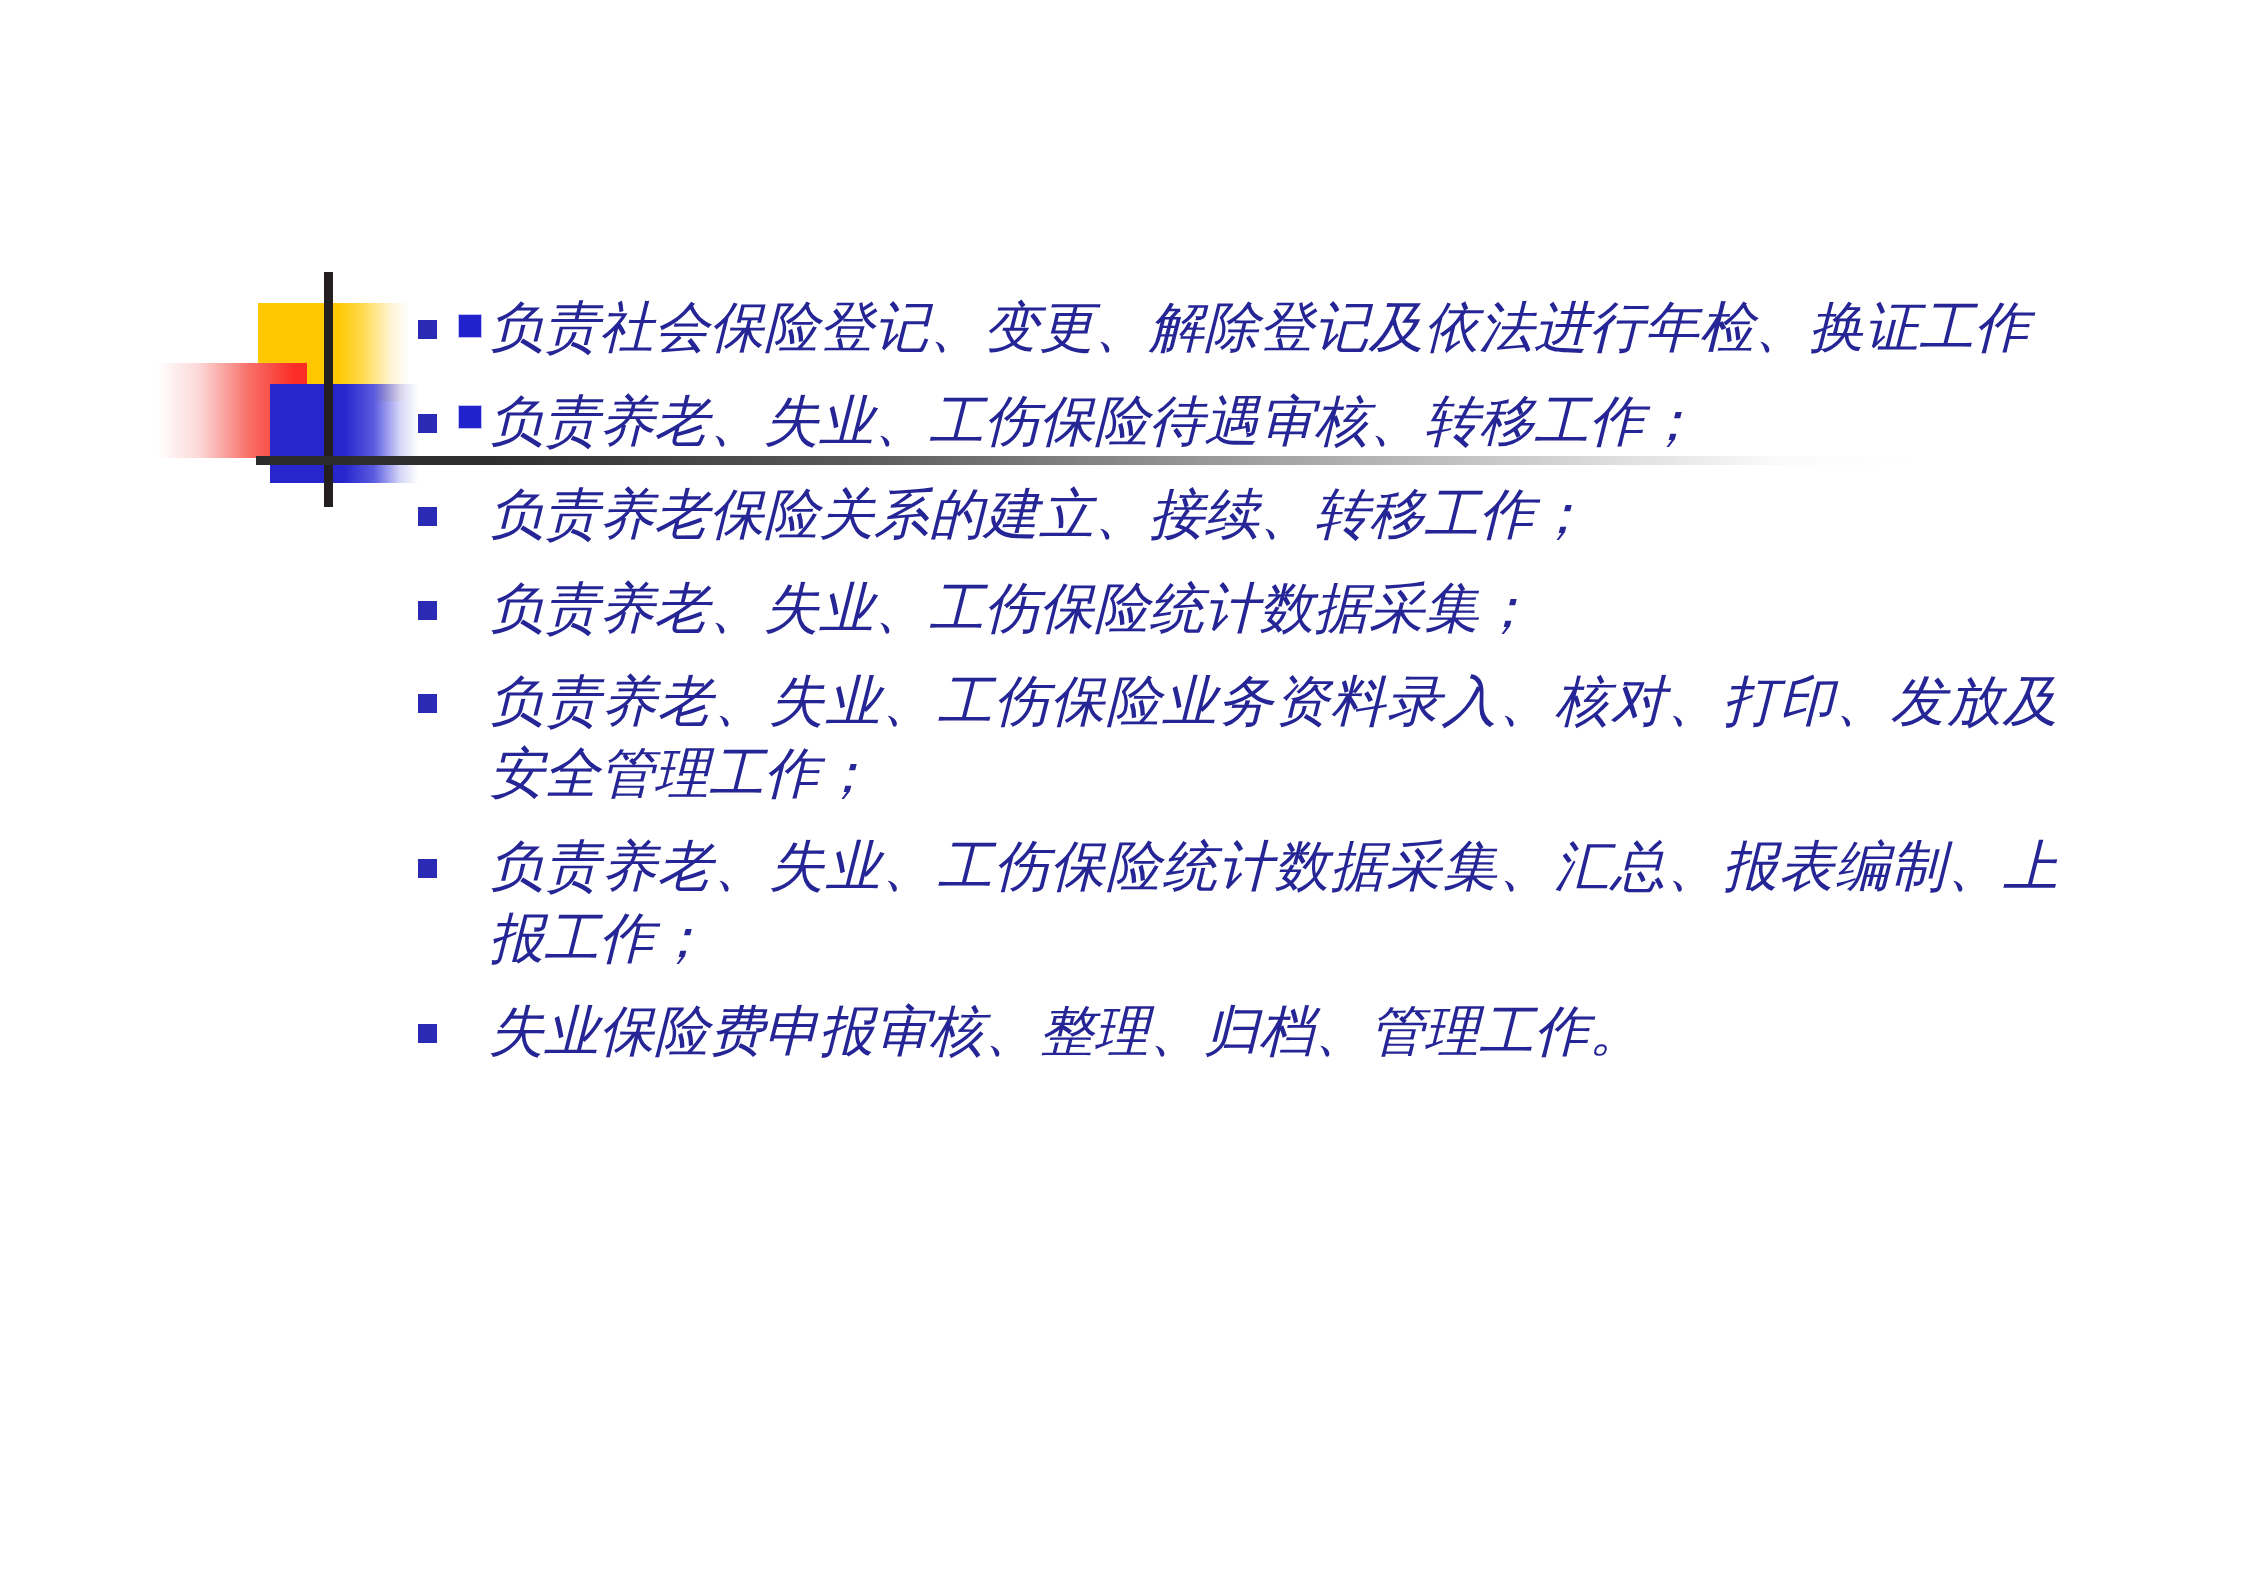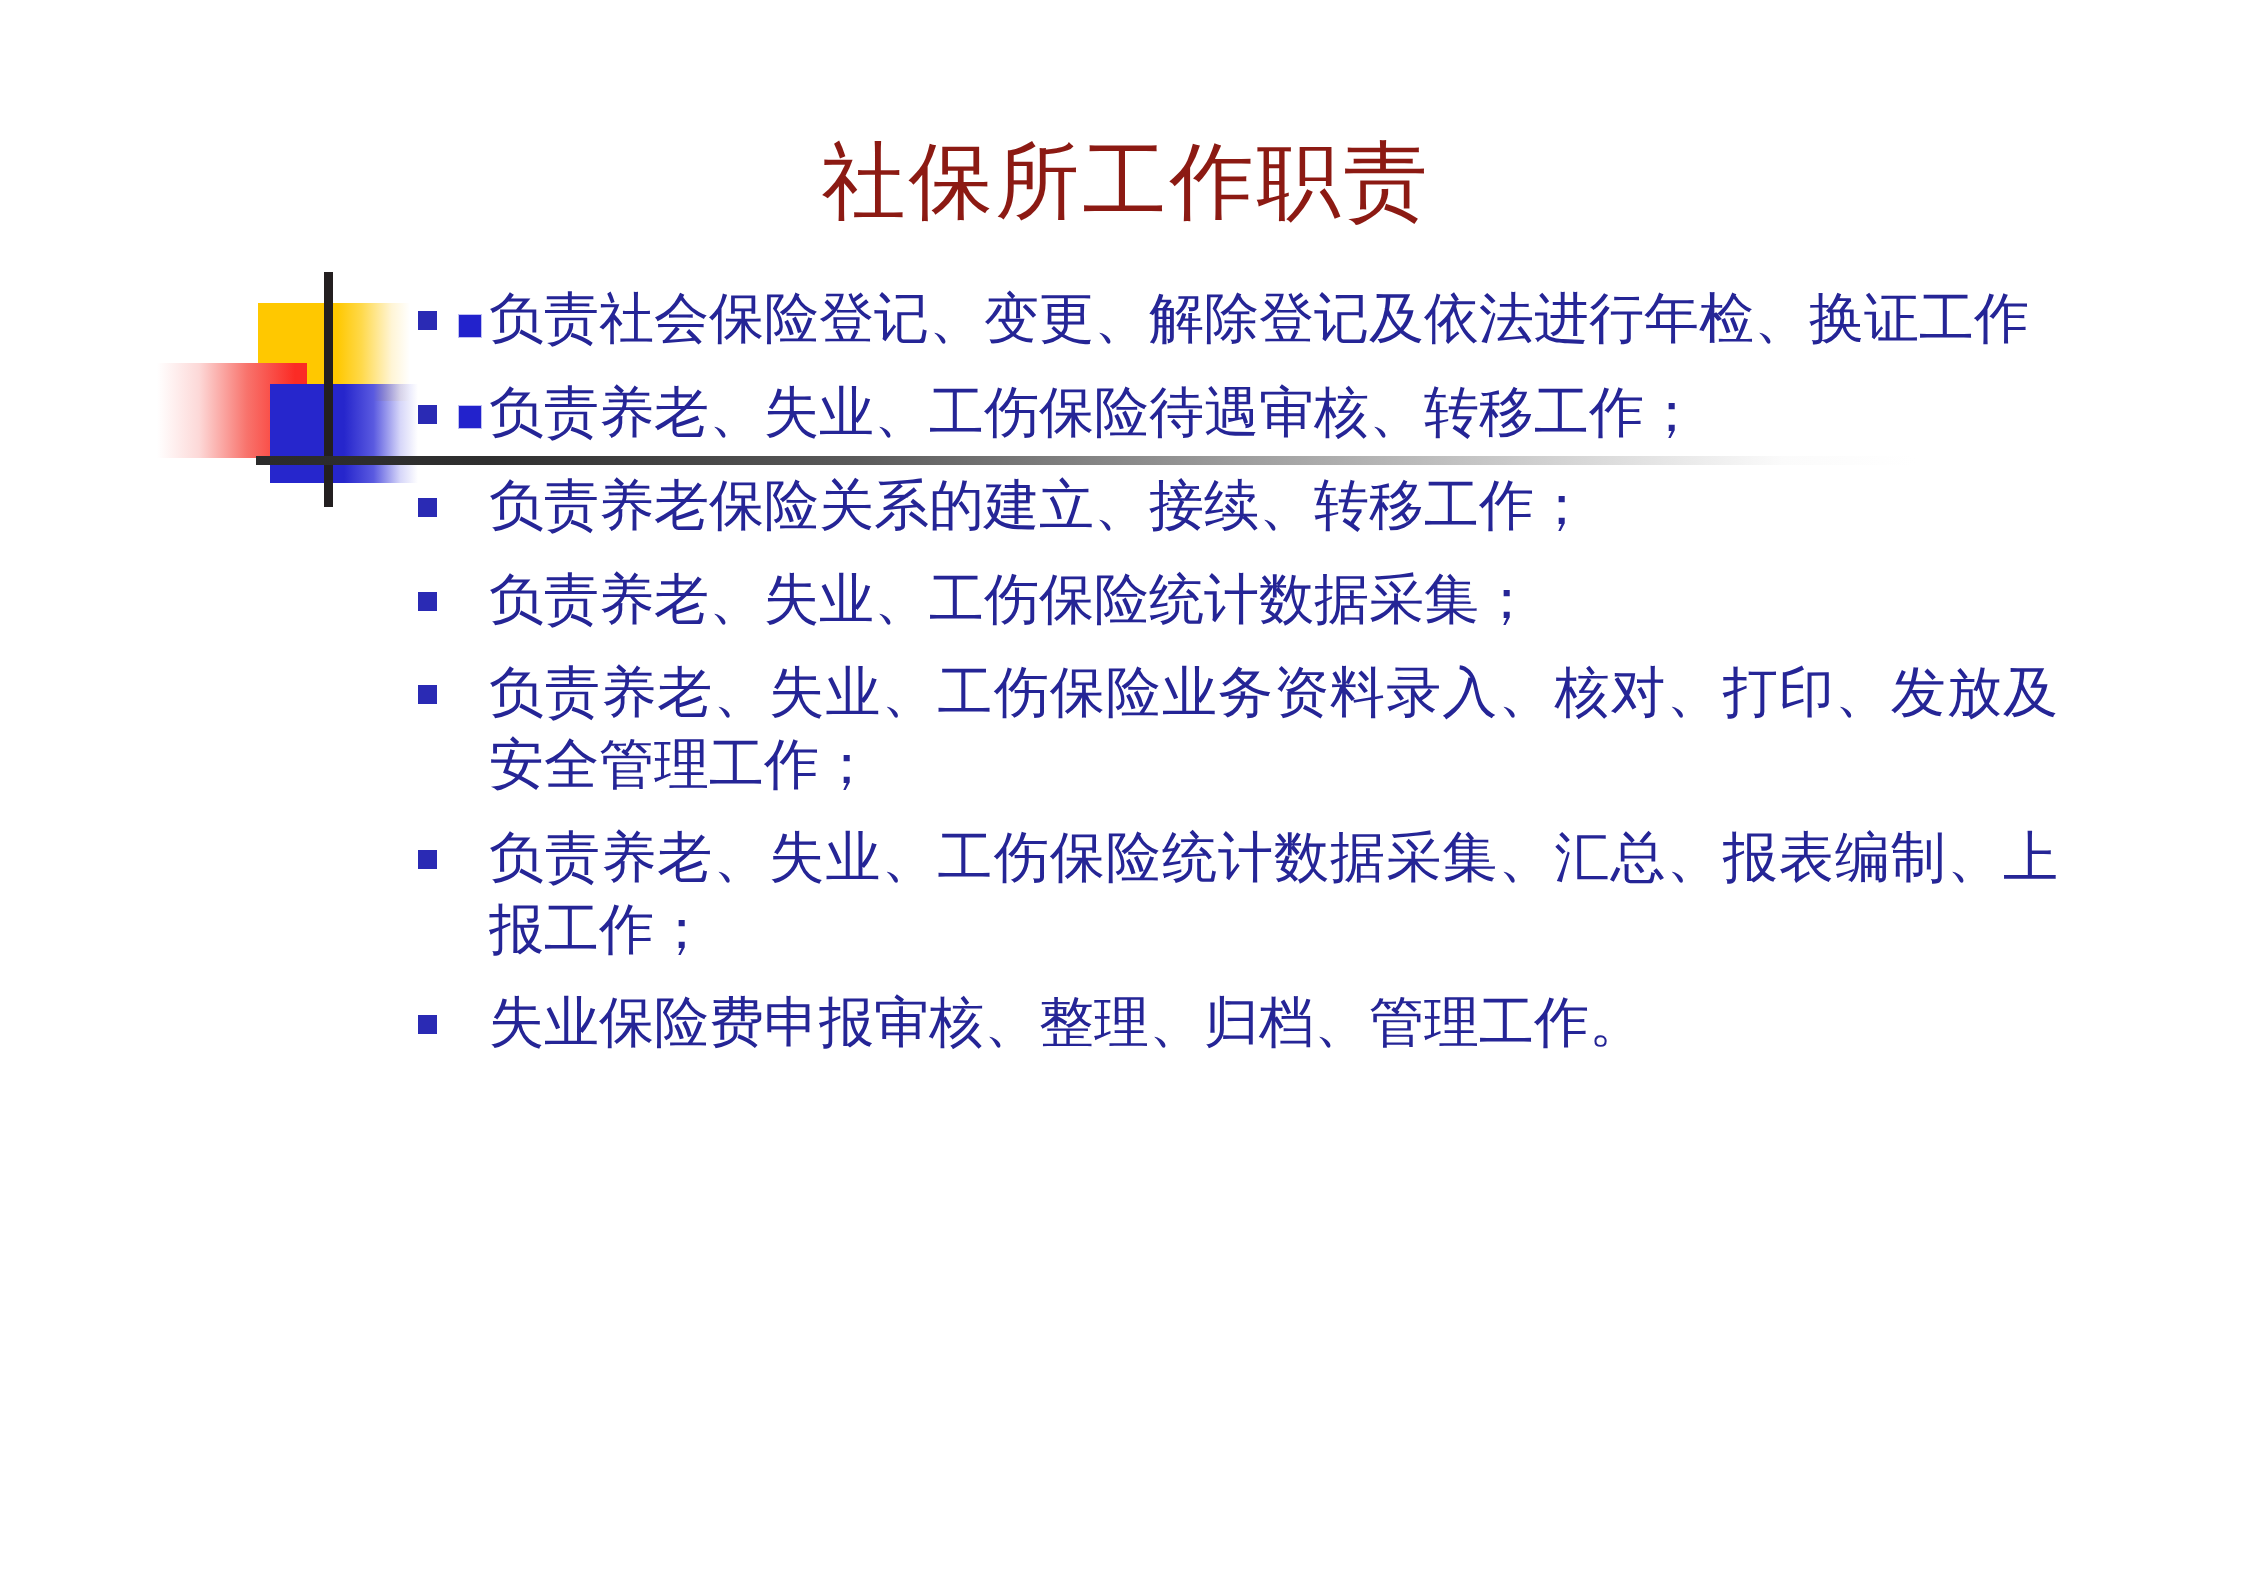--- a/index.html
+++ b/index.html
@@ -102,22 +102,23 @@
     line-height: 1.05;
     font-weight: 400;
     color: #8c1a13;
     letter-spacing: 3px;
   }
 
   
   #bullets {
     position: absolute;
     left: 418px;
-    top: 283px;
+    top: 292px;
     width: 1640px;
+    font-style: italic;
   }
   .bullet {
     position: relative;
     display: flex;
     align-items: flex-start;
     margin-bottom: 22px;
   }
   .bullet-marker {
     flex: 0 0 auto;
     width: 19px;
@@ -146,21 +147,20 @@
     <div class="sq sq-yellow"></div>
     <div class="sq sq-red"></div>
     <div class="sq sq-blue"></div>
     <div class="chip chip-1"></div>
     <div class="chip chip-2"></div>
     <div class="bar-v"></div>
   </div>
 
   <div id="rule"></div>
 
-  <div id="title">社保所工作职责</div>
 
   <div id="bullets">
 
     <div class="bullet">
       <span class="bullet-marker"></span>
       <span class="bullet-text">负责社会保险登记、变更、解除登记及依法进行年检、换证工作</span>
     </div>
 
 
     <div class="bullet">

